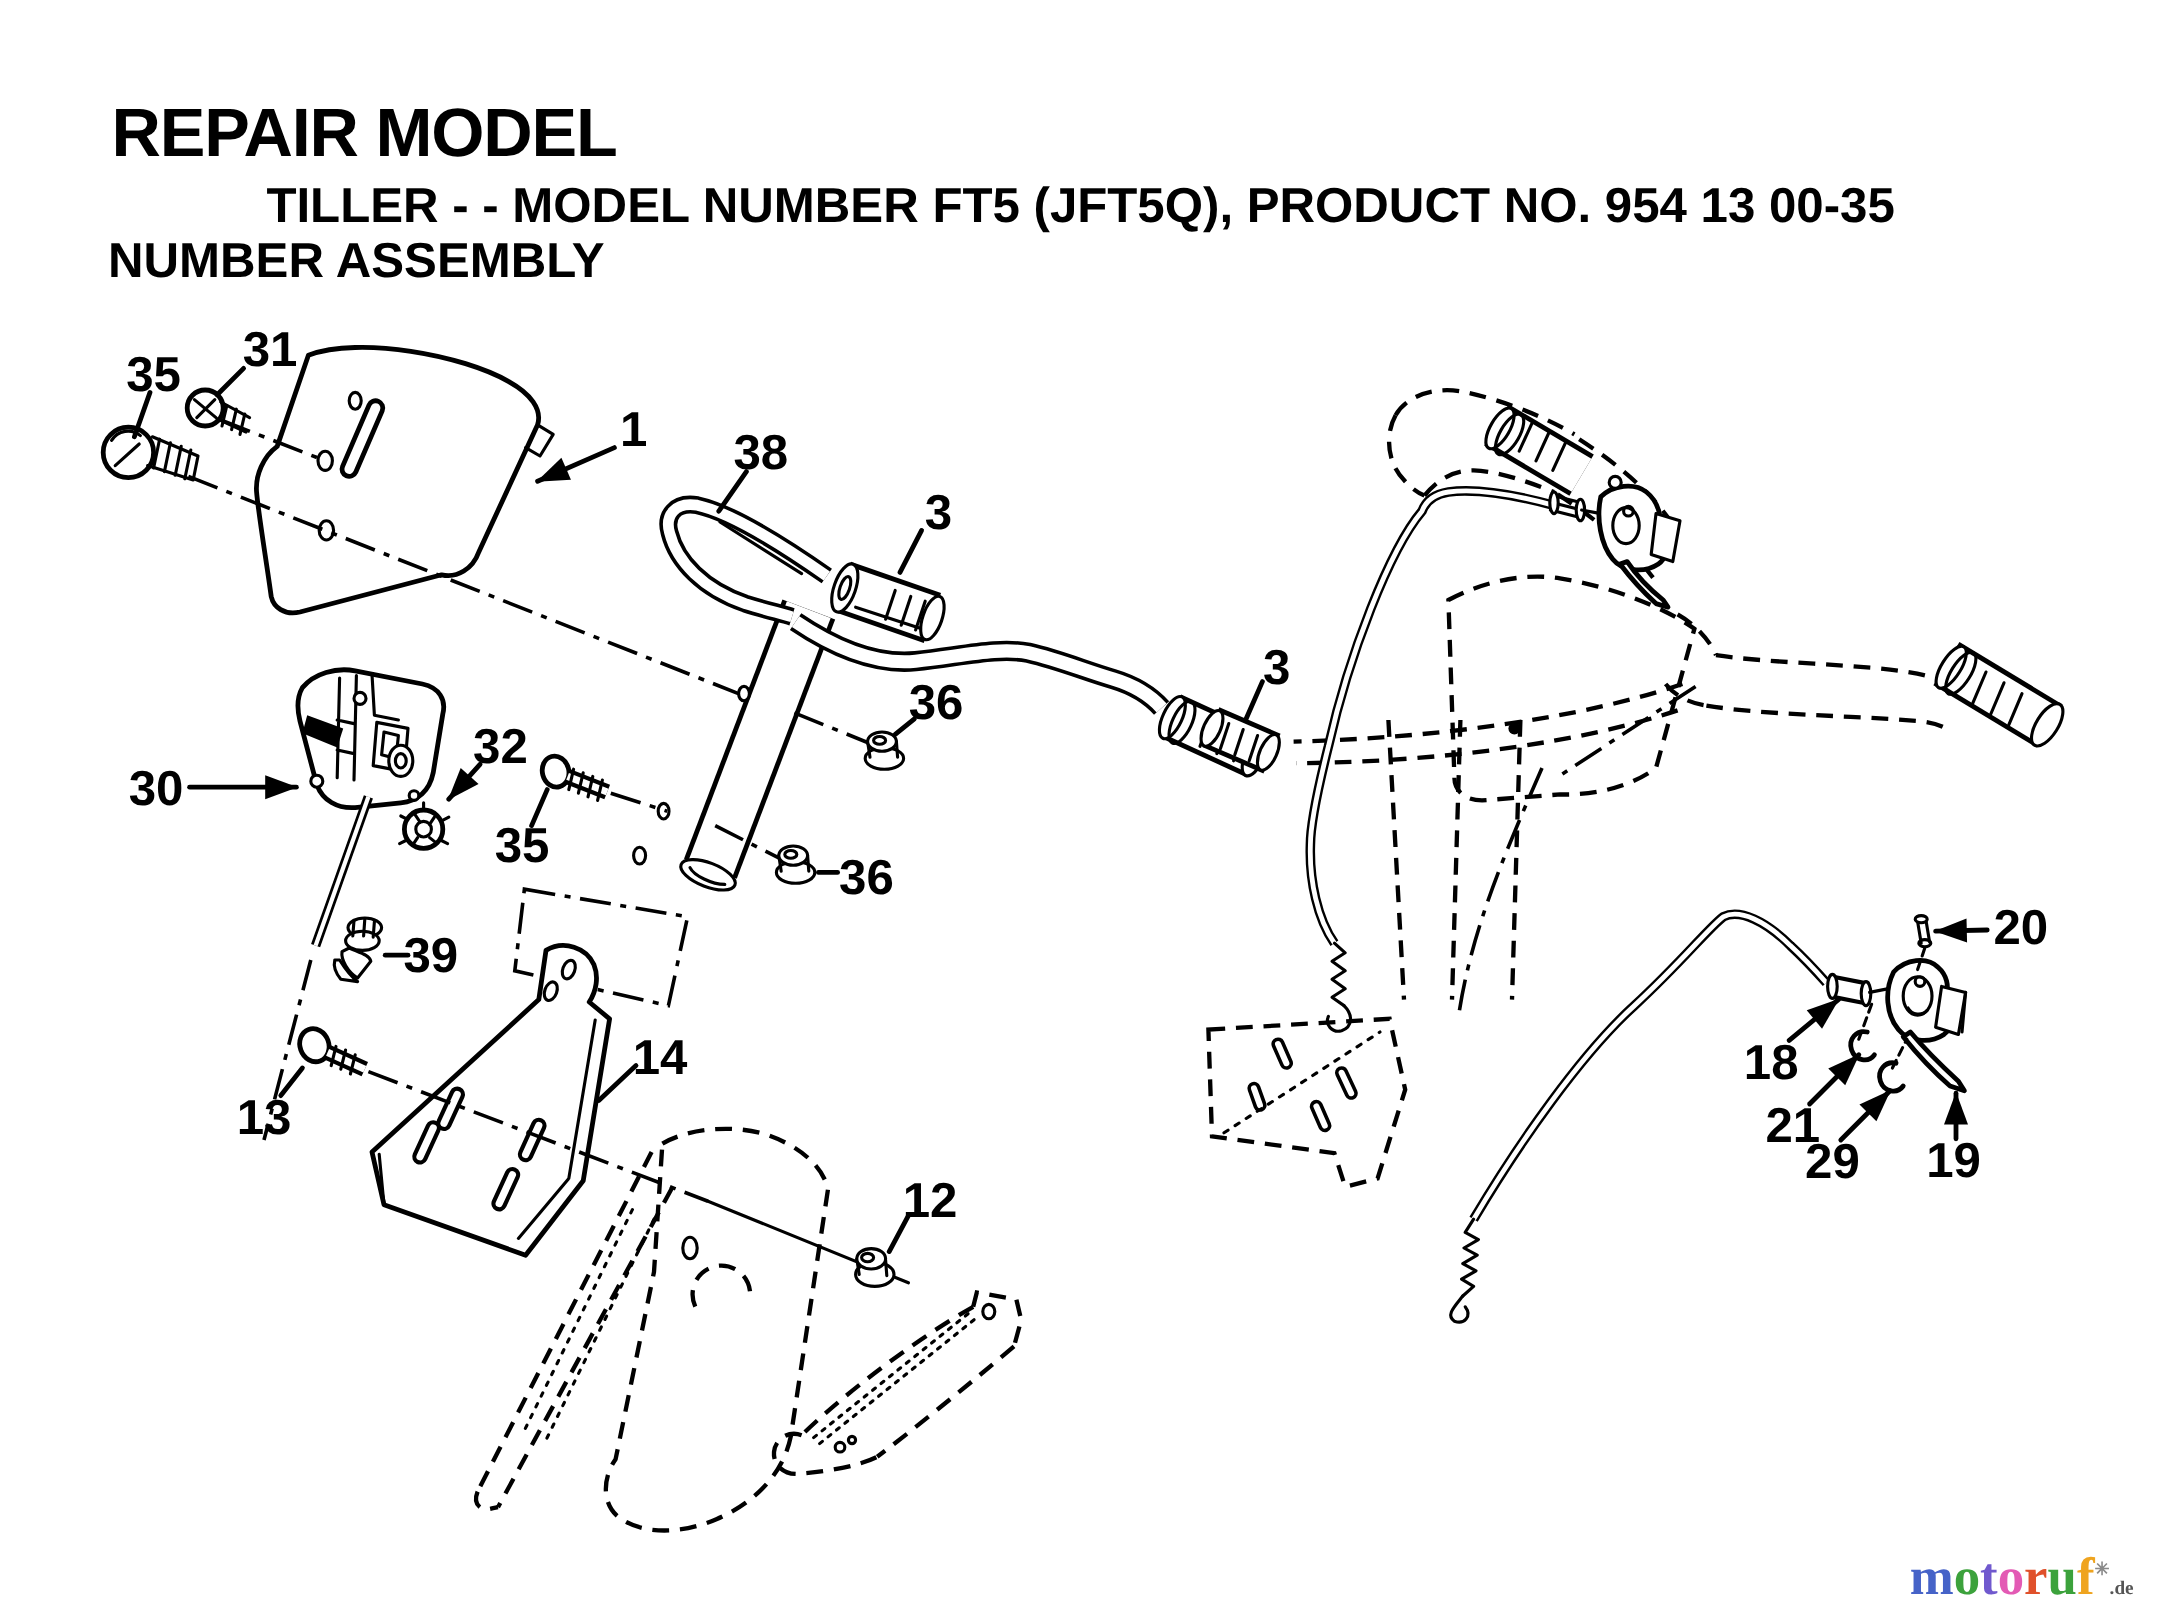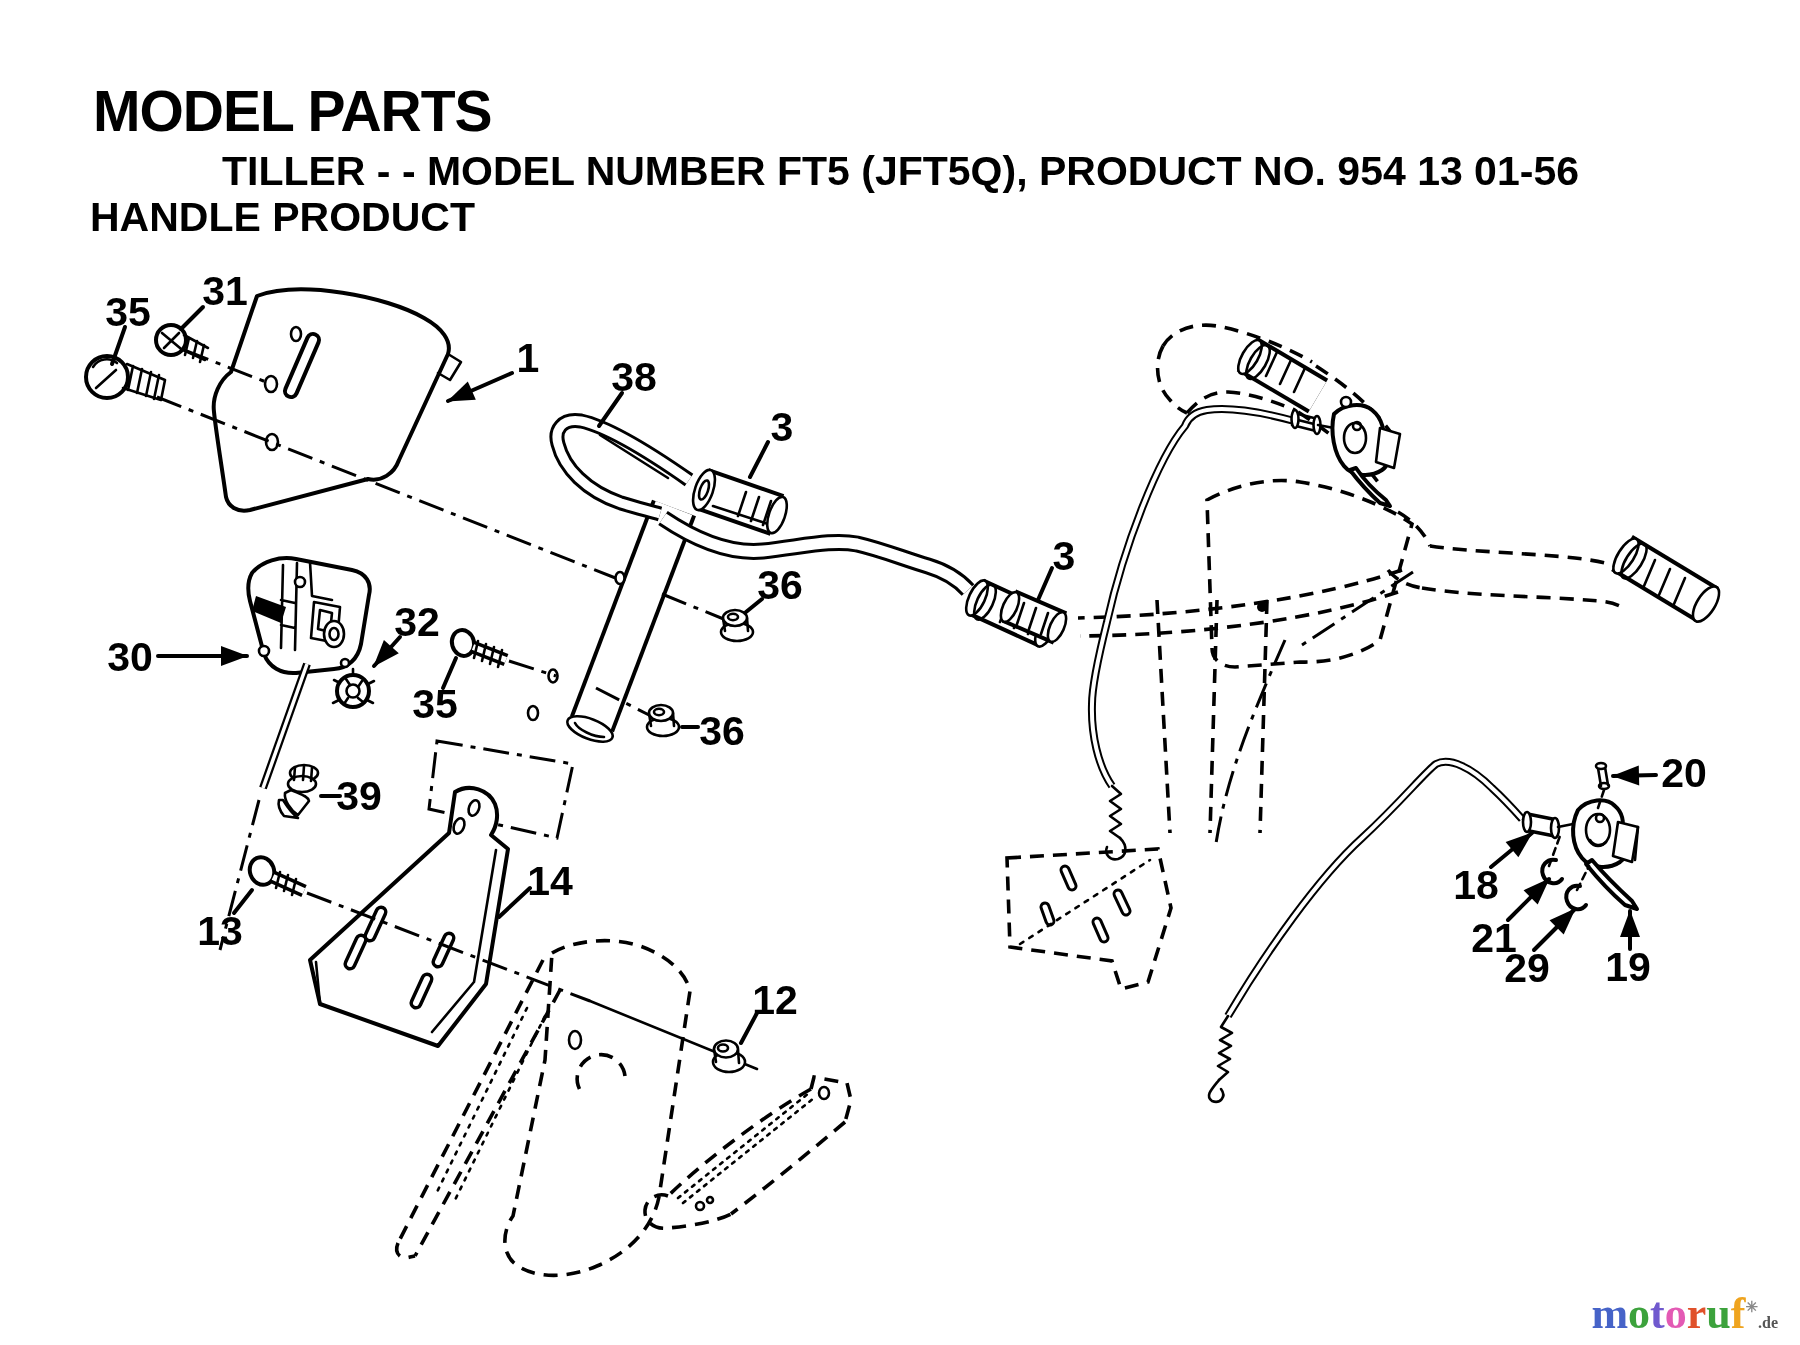--- a/index.html
+++ b/index.html
@@ -24,23 +24,23 @@
   .wm{position:absolute;right:22px;bottom:6px;font-family:"Liberation Serif",serif;font-weight:700;font-size:44px;white-space:nowrap;}
   .wm .st{font-size:15px;color:#8a8a8a;vertical-align:super;}
   .wmde{font-size:16px;color:#555;}
 </style>
 </head>
 <body>
 
 <div id="page">
 
   <div class="hdr">
-    <div class="title">MODEL PARTS</div>
-    <div class="subtitle">TILLER - - MODEL NUMBER FT5 (JFT5Q), PRODUCT NO. 954 13 01-56</div>
-    <div class="section">HANDLE PRODUCT</div>
+    <div class="title">REPAIR MODEL</div>
+    <div class="subtitle">TILLER - - MODEL NUMBER FT5 (JFT5Q), PRODUCT NO. 954 13 00-35</div>
+    <div class="section">NUMBER ASSEMBLY</div>
   </div>
 
   <svg width="1800" height="1345" viewBox="0 0 1800 1345">
     <defs>
       <marker id="arrow" markerUnits="userSpaceOnUse" markerWidth="32" markerHeight="24" refX="27" refY="11" orient="auto">
         <path d="M1,1 L28,11 L1,21 Z" fill="#000"></path>
       </marker>
     </defs>
 
     <g>

